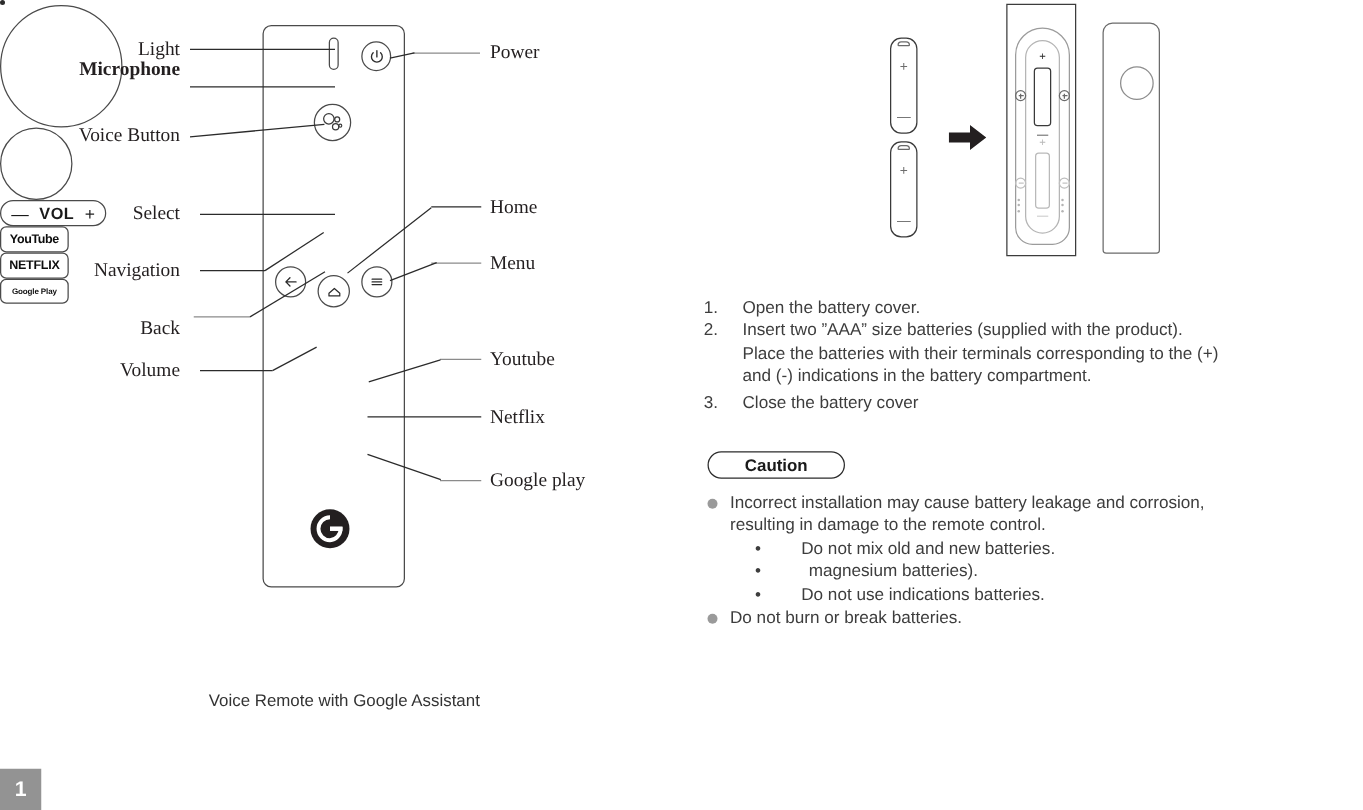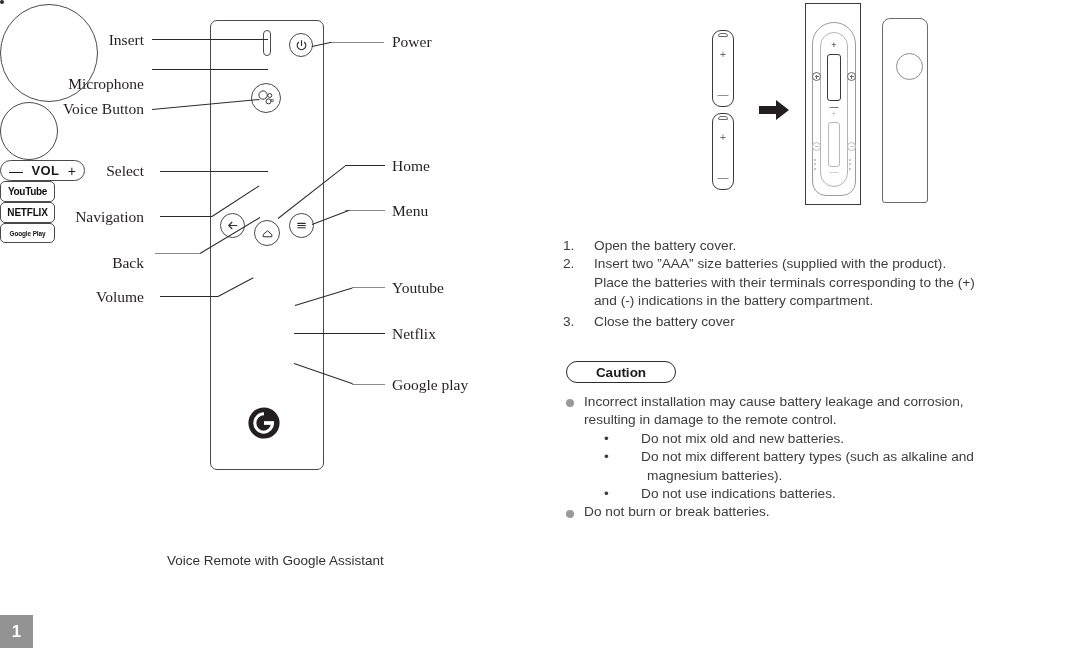--- a/index.html
+++ b/index.html
@@ -213,22 +213,22 @@
     </div>
 
     <div id="assistant-logo" class="abs">
       <svg width="34" height="34" viewBox="0 0 48 48">
         <circle cx="24" cy="24" r="22" fill="#231f20"></circle>
         <path d="M24 11 A13 13 0 1 0 24 37 A13 13 0 0 0 36 24 L24 24" fill="none" stroke="#ffffff" stroke-width="4.4"></path>
         <rect x="24" y="21.6" width="14" height="4.8" fill="#ffffff"></rect>
       </svg>
     </div>
 
-    <div class="callout right-al" style="left:20px;top:32px;width:124px;">Insert</div>
-    <div class="callout right-al" style="left:20px;top:76px;width:124px;">Microphone</div>
+    <div class="callout right-al" style="left:20px;top:32px;width:124px;">Light</div>
+    <div class="callout right-al" style="left:20px;top:48px;width:124px;font-weight:bold;">Microphone</div>
     <div class="callout right-al" style="left:20px;top:101px;width:124px;">Voice Button</div>
     <div class="callout right-al" style="left:20px;top:163px;width:124px;">Select</div>
     <div class="callout right-al" style="left:20px;top:209px;width:124px;">Navigation</div>
     <div class="callout right-al" style="left:20px;top:255px;width:124px;">Back</div>
     <div class="callout right-al" style="left:20px;top:289px;width:124px;">Volume</div>
 
     <div class="leader" style="left:152px;top:39px;width:116px;"></div>
     <div class="leader" style="left:152px;top:69px;width:116px;"></div>
     <div class="leader-d" style="left:152px;top:109px;width:108px;transform:rotate(-5.3deg);"></div>
     <div class="leader" style="left:160px;top:171px;width:108px;"></div>
@@ -351,21 +351,20 @@
         <span style="display:block;">resulting in damage to the remote control.</span>
 
         <span class="sub" style="display:block;">
           <span class="s" style="display:flex;">
             <span class="sb">•</span>
             <span class="st">Do not mix old and new batteries.</span>
           </span>
           <span class="s" style="display:flex;">
             <span class="sb">•</span>
             <span class="st">
-              <span style="display:block;">Do not mix different battery types (such as alkaline and</span>
               <span style="display:block;padding-left:6px;">magnesium batteries).</span>
             </span>
           </span>
           <span class="s" style="display:flex;">
             <span class="sb">•</span>
             <span class="st">Do not use indications batteries.</span>
           </span>
         </span>
       </span>
     </div>

